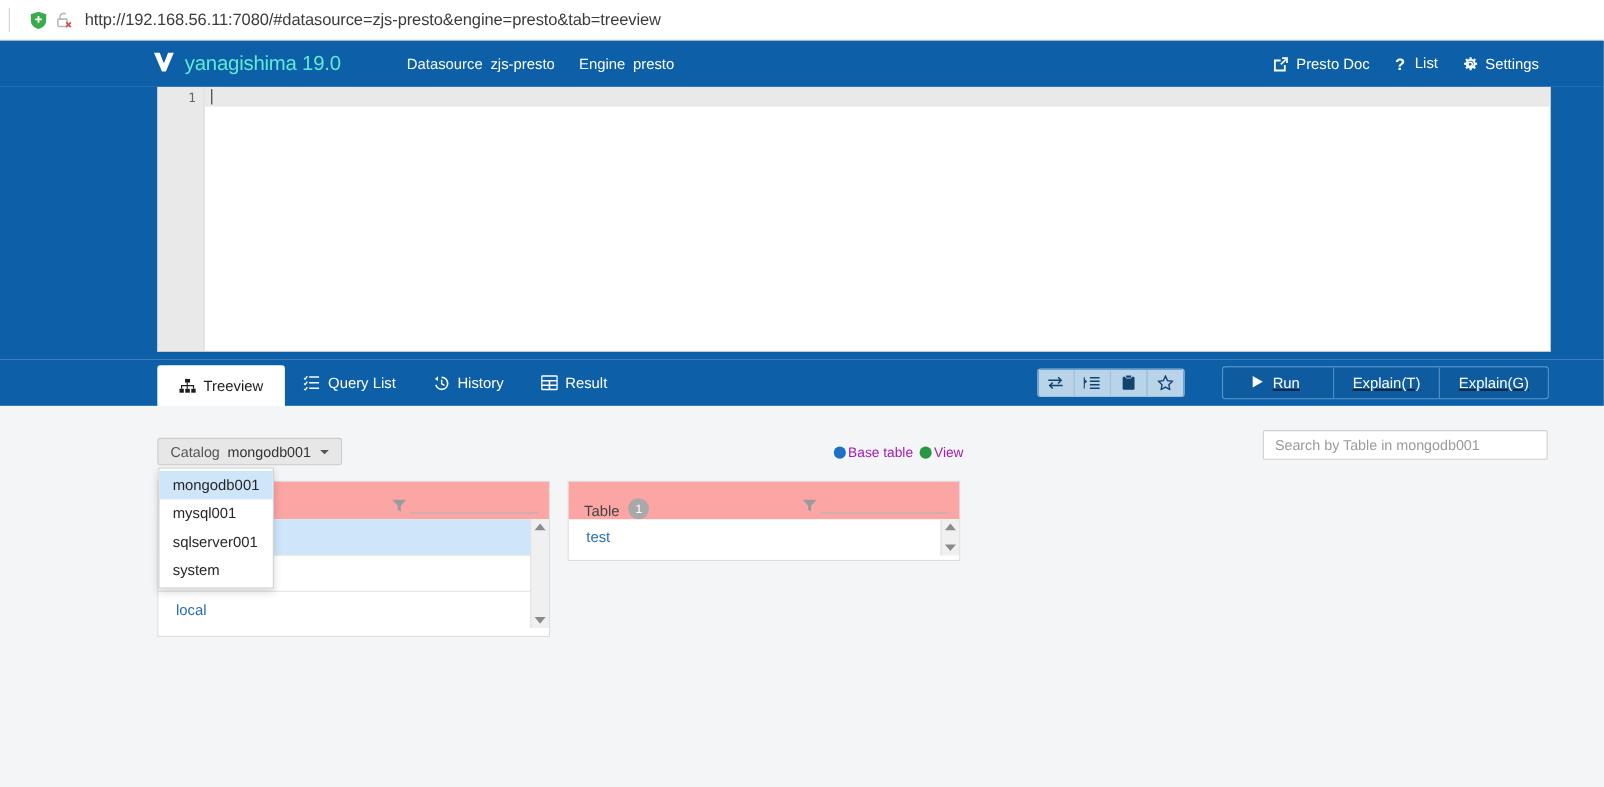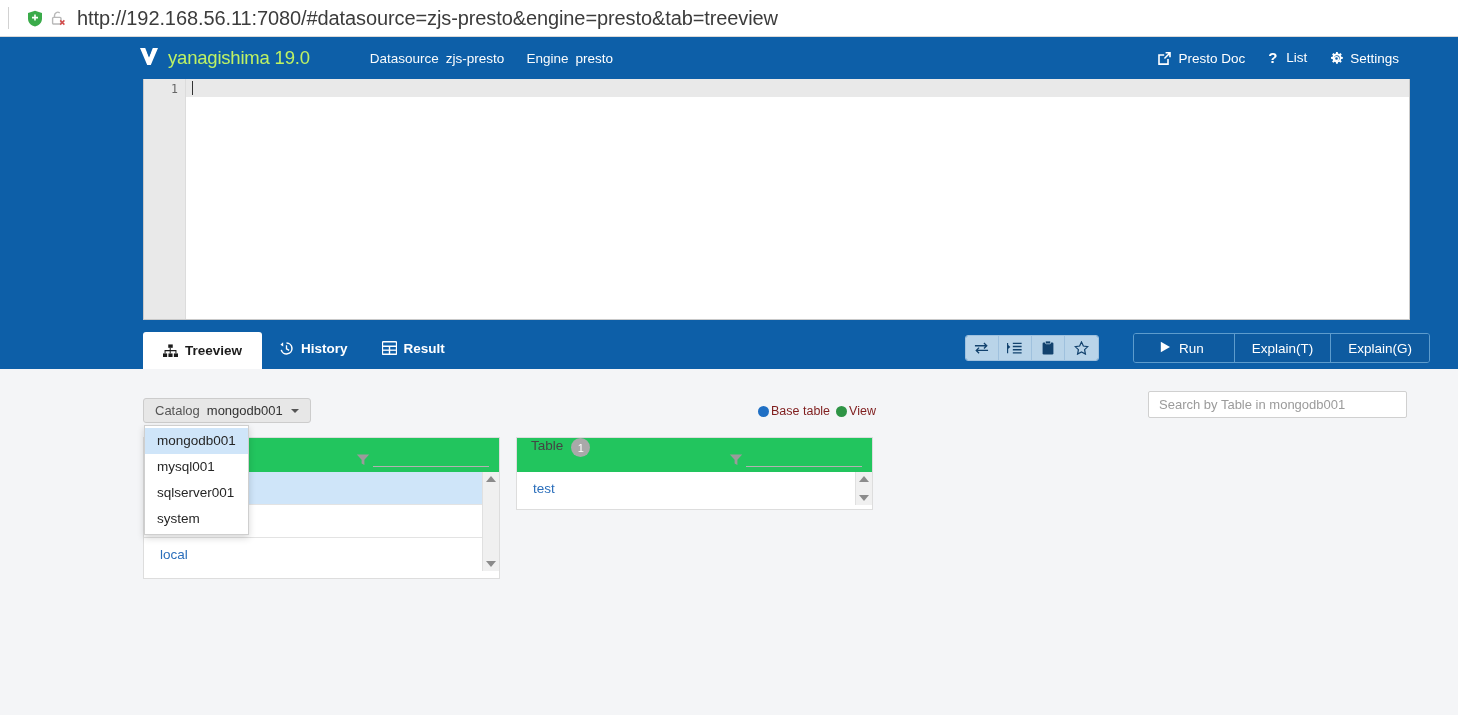--- a/index.html
+++ b/index.html
@@ -24,41 +24,41 @@
   }
   .shield-icon {
     margin-left: 18px; width: 16px; height: 17px;
     display: inline-block; position: relative;
   }
   .shield-icon svg { display:block; }
   .lock-icon { margin-left: 7px; width: 16px; height: 17px; display:inline-block; }
   .lock-icon svg { display:block; }
   #url-text {
     margin-left: 11px;
-    font-size: 20px;
+    font-size: 15px;
     color: #3c3c3c;
     letter-spacing: -0.1px;
     white-space: nowrap;
   }
 
   
   #app-header {
     position: absolute; left: 0; top: 37px;
     width: 1458px; height: 42px;
     background: #0d5fa8;
   }
   #header-inner {
     position: absolute; left: 138px; top: 0; right: 0; height: 42px;
     display: flex; align-items: center;
   }
   #brand {
     display: flex; align-items: center; gap: 8px;
   }
   #brand-name {
-    color: #bef264; font-size: 18.5px; letter-spacing: -0.2px;
+    color: #5eead4; font-size: 18.5px; letter-spacing: -0.2px;
   }
   #ds-info {
     margin-left: 60px;
     color: #ffffff; font-size: 13.5px;
     display: flex; align-items: center; gap: 7px;
     white-space: nowrap;
   }
   #ds-info .lbl { opacity: 0.97; }
   #ds-info .gap { display:inline-block; width: 8px; }
   #header-right {
@@ -108,39 +108,39 @@
   }
 
   
   #tabstrip {
     position: absolute; left: 0; top: 327px;
     width: 1458px; height: 42px;
     background: #0d5fa8;
   }
   #tabs {
     position: absolute; left: 143px; top: 0; height: 42px;
-    display: flex; align-items: stretch; font-weight: bold;
+    display: flex; align-items: stretch;
   }
   .tab {
     display: flex; align-items: center; gap: 7px;
     padding: 0 17px;
     color: #ffffff; font-size: 13.5px;
     cursor: pointer; white-space: nowrap;
   }
   .tab.active {
     background: #ffffff; color: #1c1c1c;
     border-top-left-radius: 3px; border-top-right-radius: 3px;
     margin-top: 5px;
     padding: 0 20px;
   }
   .tab svg { display:block; }
 
   #toolbar-right {
-    position: absolute; right: 28px; top: 0; height: 42px;
-    display: flex; align-items: center; gap: 34px;
+    position: absolute; right: 50px; top: 0; height: 42px;
+    display: flex; align-items: center; gap: 34px; text-decoration: underline;
   }
   #icon-group {
     display: flex; align-items: stretch;
     border: 1px solid #9fc1de;
     border-radius: 3px;
     overflow: hidden;
     height: 26px;
   }
   .icon-btn {
     width: 33px;
@@ -215,21 +215,21 @@
     color: #262626;
     cursor: pointer; white-space: nowrap;
     line-height: 18px;
   }
   .menu-item.selected { background: #cfe5f9; }
 
   
   #legend {
     position: absolute; left: 758px; top: 35px;
     display: flex; align-items: center; gap: 6px;
-    font-size: 12.5px; color: #7f1d1d;
+    font-size: 12.5px; color: #a21caf;
   }
   .leg { display: flex; align-items: center; gap: 2px; }
   .dot { width: 11px; height: 11px; border-radius: 50%; display:inline-block; }
 
   
   #table-search {
     position: absolute; left: 1148px; top: 22px;
     width: 259px; height: 27px;
     border: 1px solid #d0d0d0;
     background: #ffffff;
@@ -246,22 +246,22 @@
   .panel {
     position: absolute;
     background: #ffffff;
     border: 1px solid #dddddd;
   }
   #schema-panel { left: 143px; top: 68px; width: 357px; height: 142px; }
   #table-panel  { left: 516px; top: 68px; width: 357px; height: 73px; }
 
   .panel-head {
     height: 34px;
-    background: #22c55e;
-    display: flex; align-items: flex-start;
+    background: #fca5a5;
+    display: flex; align-items: flex-end;
     padding: 0 14px;
     position: relative;
   }
   .panel-head .title { font-size: 13.5px; color: #444; }
   .count-badge {
     margin-left: 8px;
     min-width: 19px; height: 19px; padding: 0 5px;
     background: #a9a9a9; color: #ffffff;
     border-radius: 10px;
     font-size: 11px;
@@ -407,20 +407,29 @@
           <rect x="5.6" y="0" width="4.8" height="3.6" fill="#1c1c1c"></rect>
           <rect x="0" y="9.6" width="4.4" height="3.8" fill="#1c1c1c"></rect>
           <rect x="5.8" y="9.6" width="4.4" height="3.8" fill="#1c1c1c"></rect>
           <rect x="11.6" y="9.6" width="4.4" height="3.8" fill="#1c1c1c"></rect>
           <path d="M7.7 3.6v3h-5.5v3M7.7 6.6h6.1v3M7.7 6.6v3" stroke="#1c1c1c" stroke-width="1.1" fill="none"></path>
         </svg>
       </span>
       <span>Treeview</span>
     </div>
 
+    <div class="tab">
+      <span>
+        <svg width="15" height="14" viewBox="0 0 16 14">
+          <path d="M5.4 1.4H15M5.4 6.9H15M5.4 12.3H15" stroke="#ffffff" stroke-width="1.5"></path>
+          <path d="M0.4 2.4l1.1 1.1L3.6 0.6M0.4 7.6l1.1 1.1 2.1-2.9M0.4 13l1.1 1.1 2.1-2.9" stroke="#ffffff" stroke-width="1.3" fill="none"></path>
+        </svg>
+      </span>
+      <span>Query List</span>
+    </div>
 
     <div class="tab">
       <span>
         <svg width="15" height="15" viewBox="0 0 16 16">
           <path d="M8 2.2a5.8 5.8 0 1 1-5.6 7.2" fill="none" stroke="#ffffff" stroke-width="1.6"></path>
           <path d="M4.4 1.2 1.5 3.9l3 1.9Z" fill="#ffffff"></path>
           <path d="M8 4.6v3.8l2.8 1.6" fill="none" stroke="#ffffff" stroke-width="1.4"></path>
         </svg>
       </span>
       <span>History</span>

